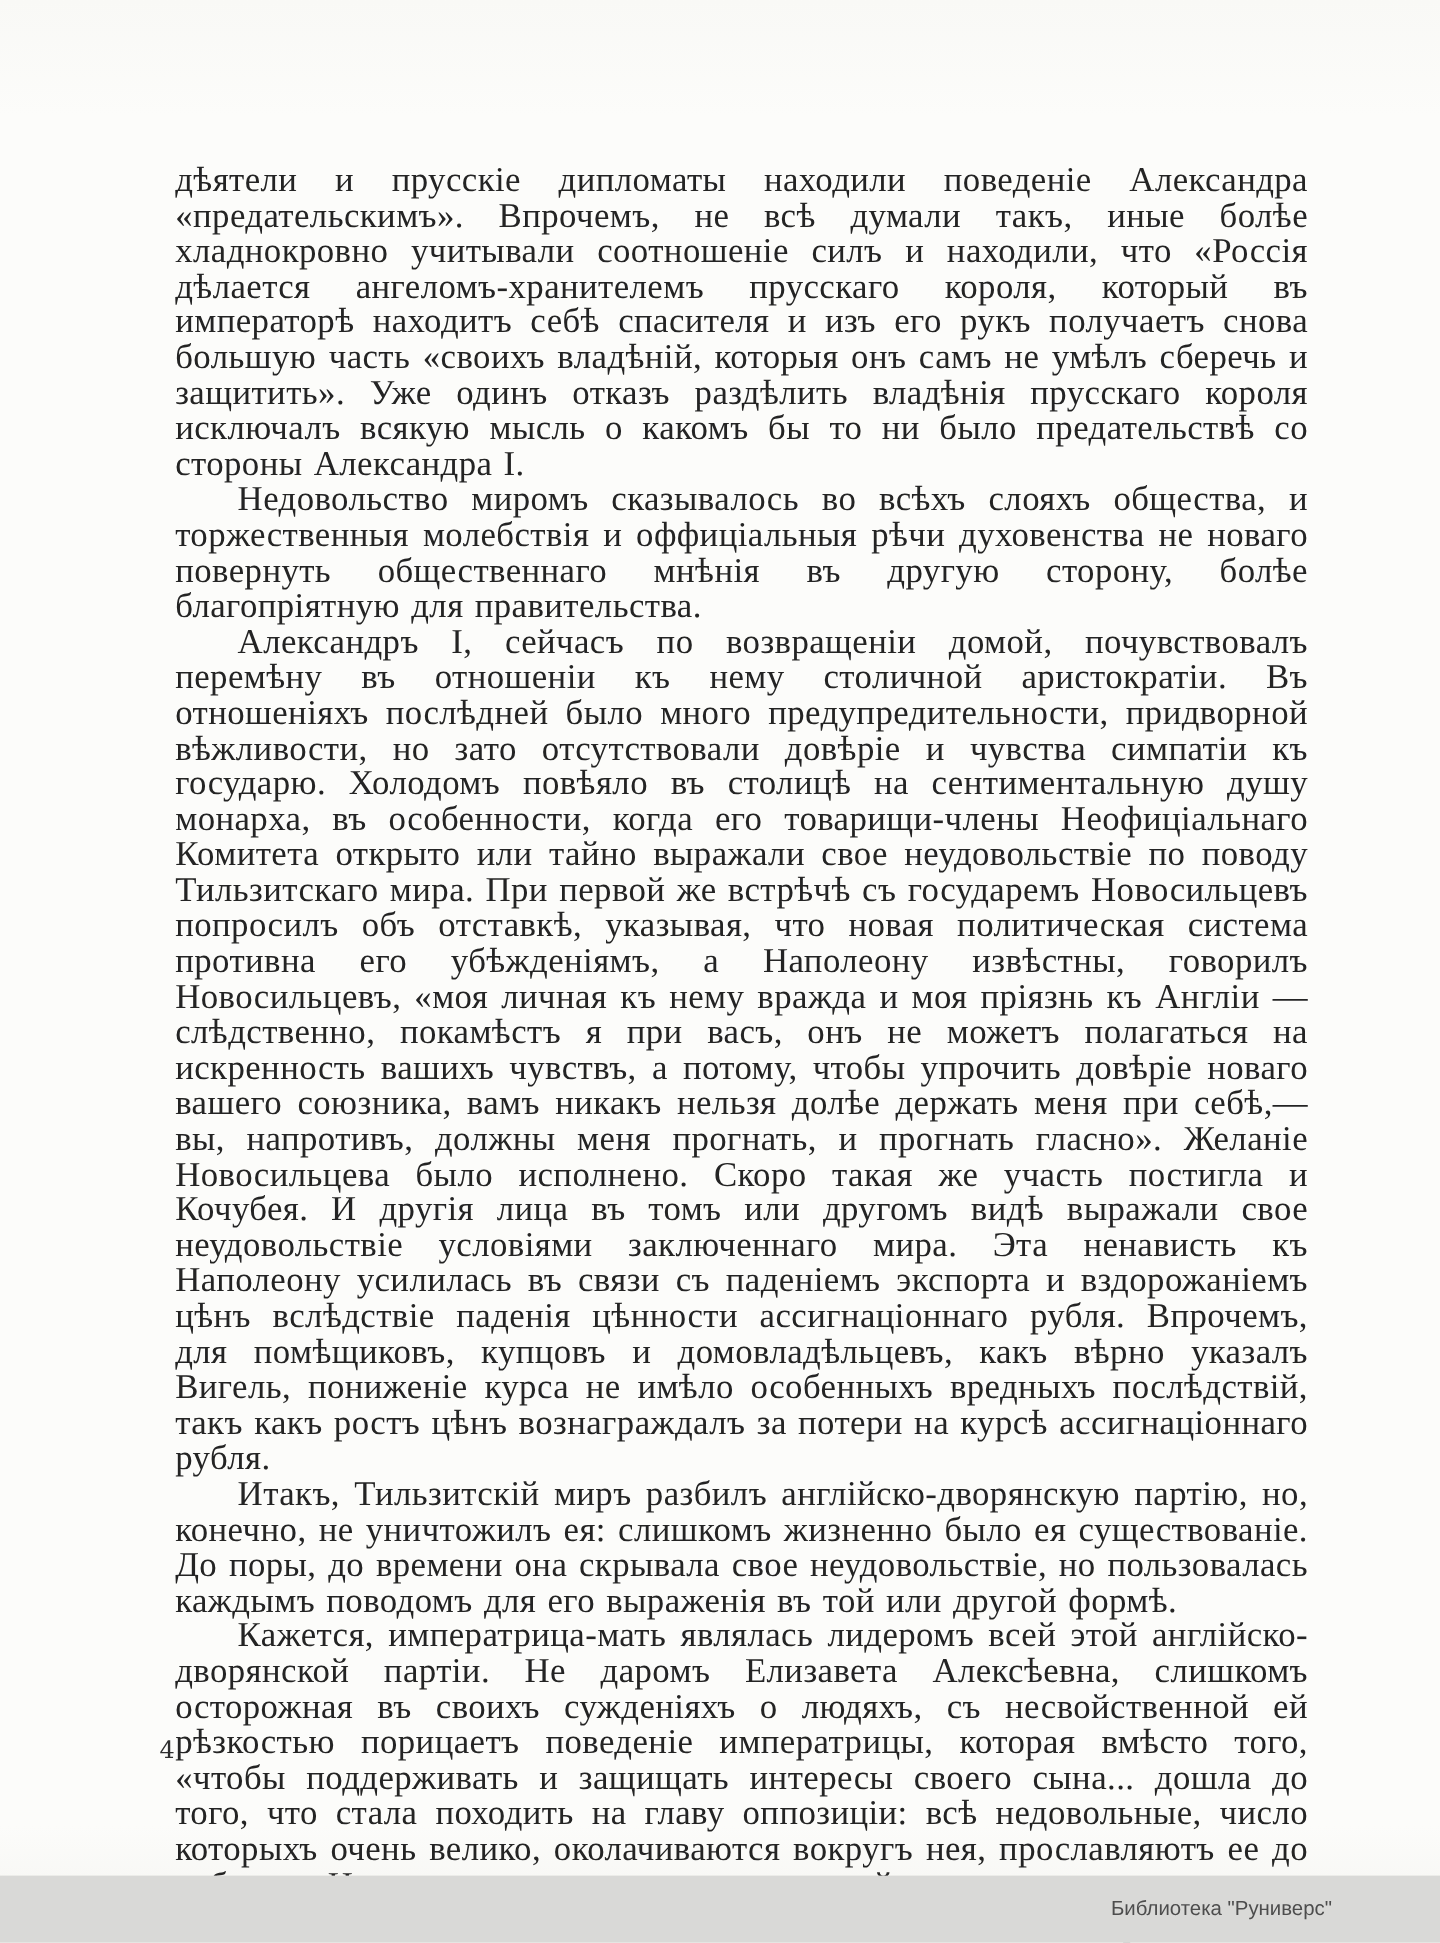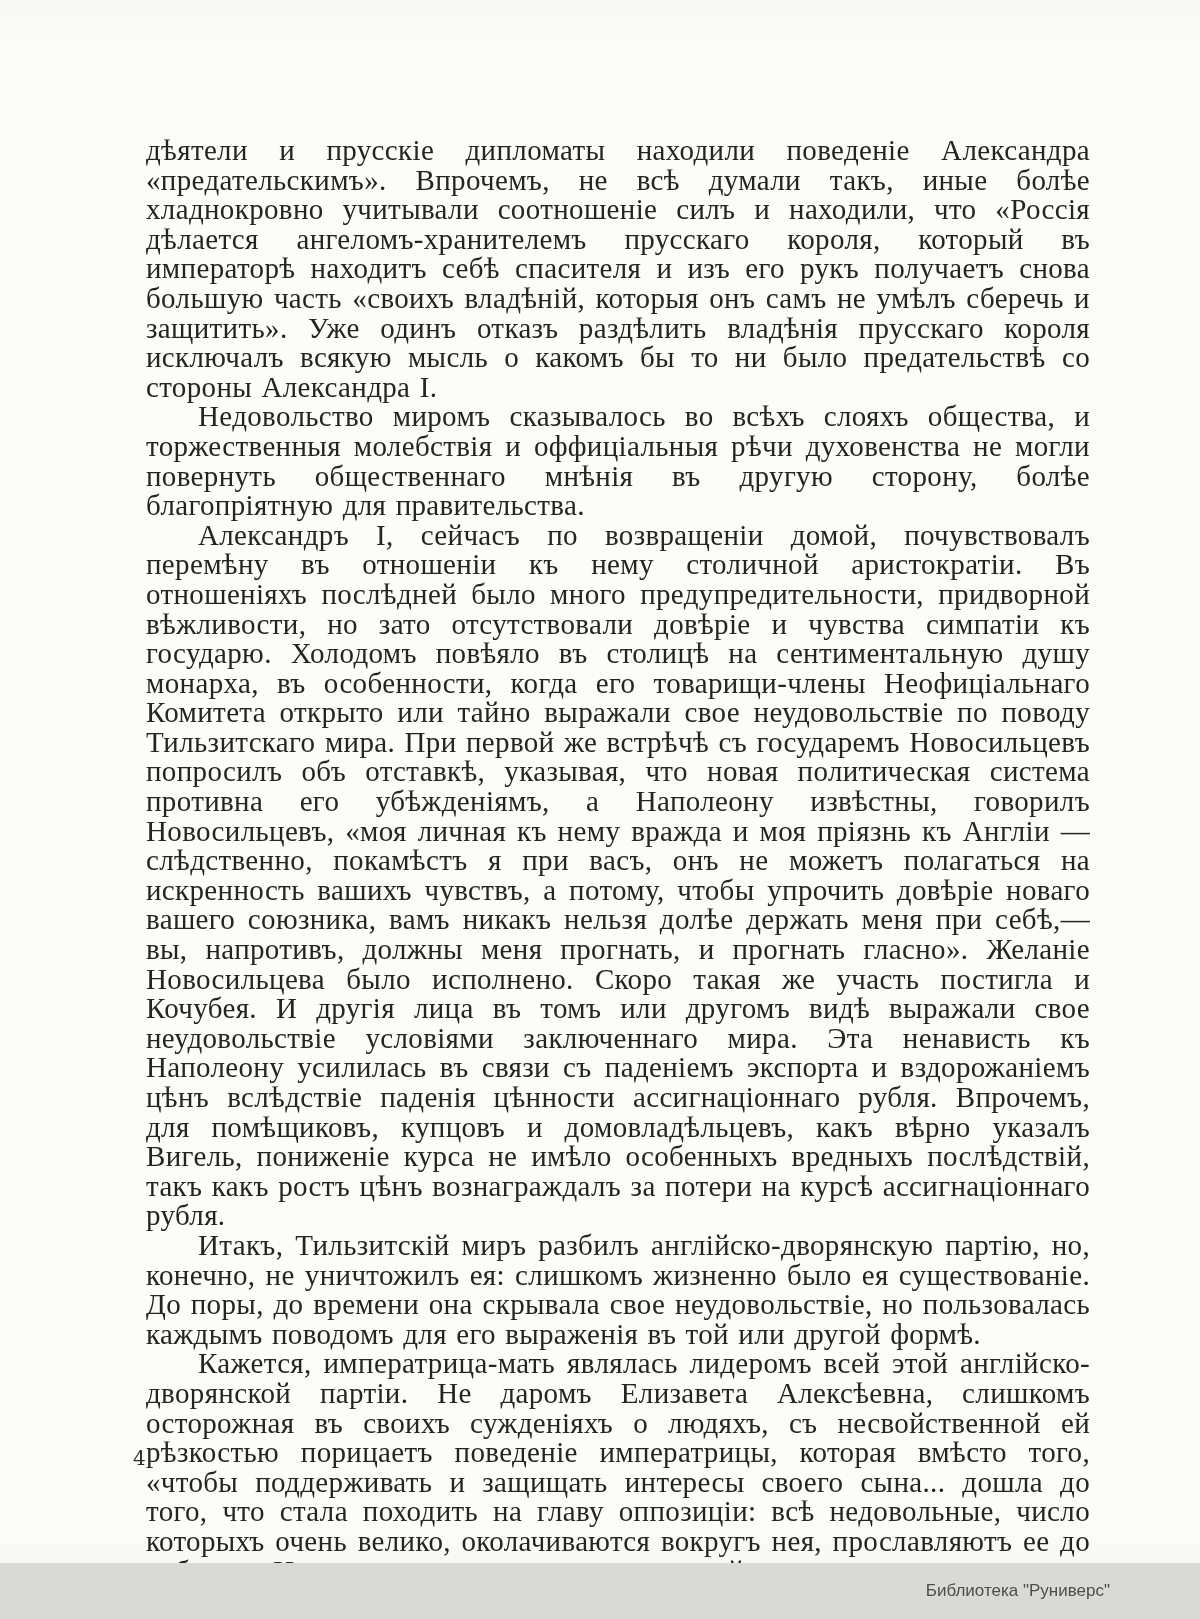--- a/index.html
+++ b/index.html
@@ -65,21 +65,21 @@
     color: #4d4d4d;
   }
 </style>
 </head>
 <body>
 
 <div class="scan-page">
 
   <div class="text-block">
     <p class="para continuation">дѣятели и прусскіе дипломаты находили поведеніе Александра «предательскимъ». Впрочемъ, не всѣ думали такъ, иные болѣе хладнокровно учитывали соотношеніе силъ и находили, что «Россія дѣлается ангеломъ-хранителемъ прусскаго короля, который въ императорѣ находитъ себѣ спасителя и изъ его рукъ получаетъ снова большую часть «своихъ владѣній, которыя онъ самъ не умѣлъ сберечь и защитить». Уже одинъ отказъ раздѣлить владѣнія прусскаго короля исключалъ всякую мысль о какомъ бы то ни было предательствѣ со стороны Александра I.</p>
-    <p class="para">Недовольство миромъ сказывалось во всѣхъ слояхъ общества, и торжественныя молебствія и оффиціальныя рѣчи духовенства не могли повернуть общественнаго мнѣнія въ другую сторону, болѣе благопріятную для правительства.</p>
+    <p class="para">Недовольство миромъ сказывалось во всѣхъ слояхъ общества, и торжественныя молебствія и оффиціальныя рѣчи духовенства не новаго повернуть общественнаго мнѣнія въ другую сторону, болѣе благопріятную для правительства.</p>
     <p class="para">Александръ I, сейчасъ по возвращеніи домой, почувствовалъ перемѣну въ отношеніи къ нему столичной аристократіи. Въ отношеніяхъ послѣдней было много предупредительности, придворной вѣжливости, но зато отсутствовали довѣріе и чувства симпатіи къ государю. Холодомъ повѣяло въ столицѣ на сентиментальную душу монарха, въ особенности, когда его товарищи-члены Неофиціальнаго Комитета открыто или тайно выражали свое неудовольствіе по поводу Тильзитскаго мира. При первой же встрѣчѣ съ государемъ Новосильцевъ попросилъ объ отставкѣ, указывая, что новая политическая система противна его убѣжденіямъ, а Наполеону извѣстны, говорилъ Новосильцевъ, «моя личная къ нему вражда и моя пріязнь къ Англіи — слѣдственно, покамѣстъ я при васъ, онъ не можетъ полагаться на искренность вашихъ чувствъ, а потому, чтобы упрочить довѣріе новаго вашего союзника, вамъ никакъ нельзя долѣе держать меня при себѣ,—вы, напротивъ, должны меня прогнать, и прогнать гласно». Желаніе Новосильцева было исполнено. Скоро такая же участь постигла и Кочубея. И другія лица въ томъ или другомъ видѣ выражали свое неудовольствіе условіями заключеннаго мира. Эта ненависть къ Наполеону усилилась въ связи съ паденіемъ экспорта и вздорожаніемъ цѣнъ вслѣдствіе паденія цѣнности ассигнаціоннаго рубля. Впрочемъ, для помѣщиковъ, купцовъ и домовладѣльцевъ, какъ вѣрно указалъ Вигель, пониженіе курса не имѣло особенныхъ вредныхъ послѣдствій, такъ какъ ростъ цѣнъ вознаграждалъ за потери на курсѣ ассигнаціоннаго рубля.</p>
     <p class="para">Итакъ, Тильзитскій миръ разбилъ англійско-дворянскую партію, но, конечно, не уничтожилъ ея: слишкомъ жизненно было ея существованіе. До поры, до времени она скрывала свое неудовольствіе, но пользовалась каждымъ поводомъ для его выраженія въ той или другой формѣ.</p>
     <p class="para">Кажется, императрица-мать являлась лидеромъ всей этой англійско-дворянской партіи. Не даромъ Елизавета Алексѣевна, слишкомъ осторожная въ своихъ сужденіяхъ о людяхъ, съ несвойственной ей рѣзкостью порицаетъ поведеніе императрицы, которая вмѣсто того, «чтобы поддерживать и защищать интересы своего сына... дошла до того, что стала походить на главу оппозиціи: всѣ недовольные, число которыхъ очень велико, околачиваются вокругъ нея, прославляютъ ее до небесъ... Не могу вамъ выразить, до какой степени это возмущаетъ меня». По словамъ шведскаго посланника Стединга, «неудовольствіе противъ императора все увеличивается... и императору со всѣхъ сторонъ угрожаетъ опасность.</p>
   </div>
 
   <div class="page-number">4</div>
 
   <div class="footer-bar">
     <span class="watermark">Библиотека "Руниверс"</span>
   </div>

